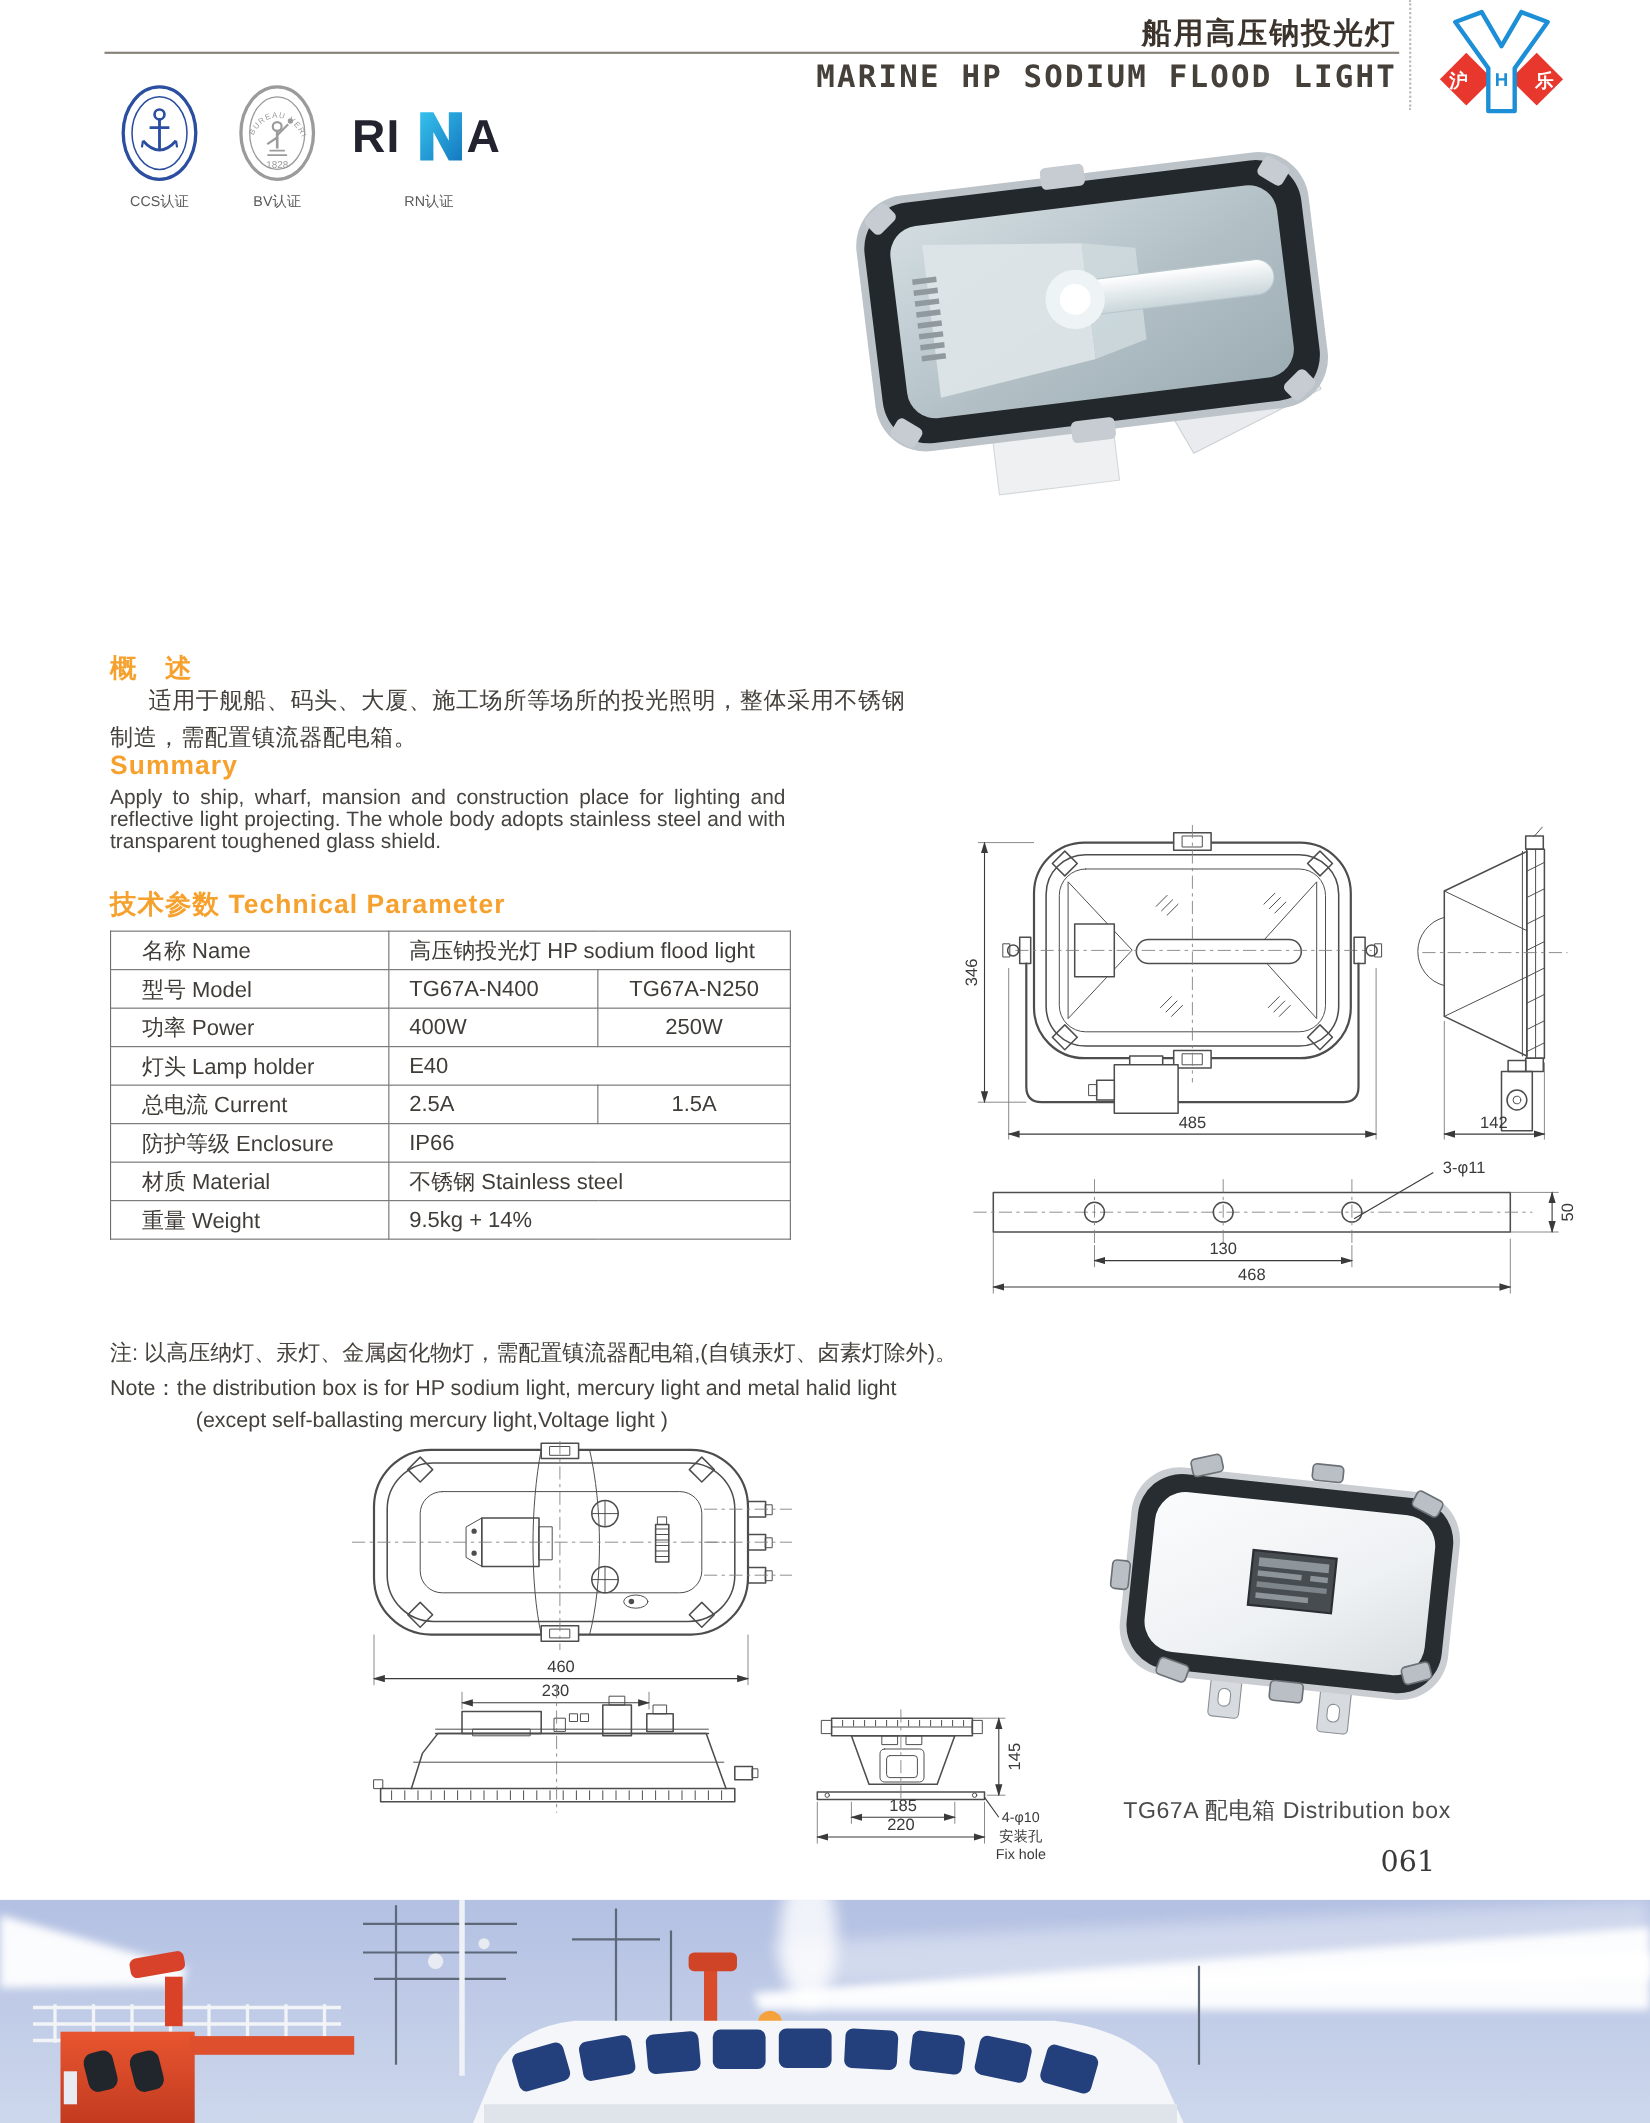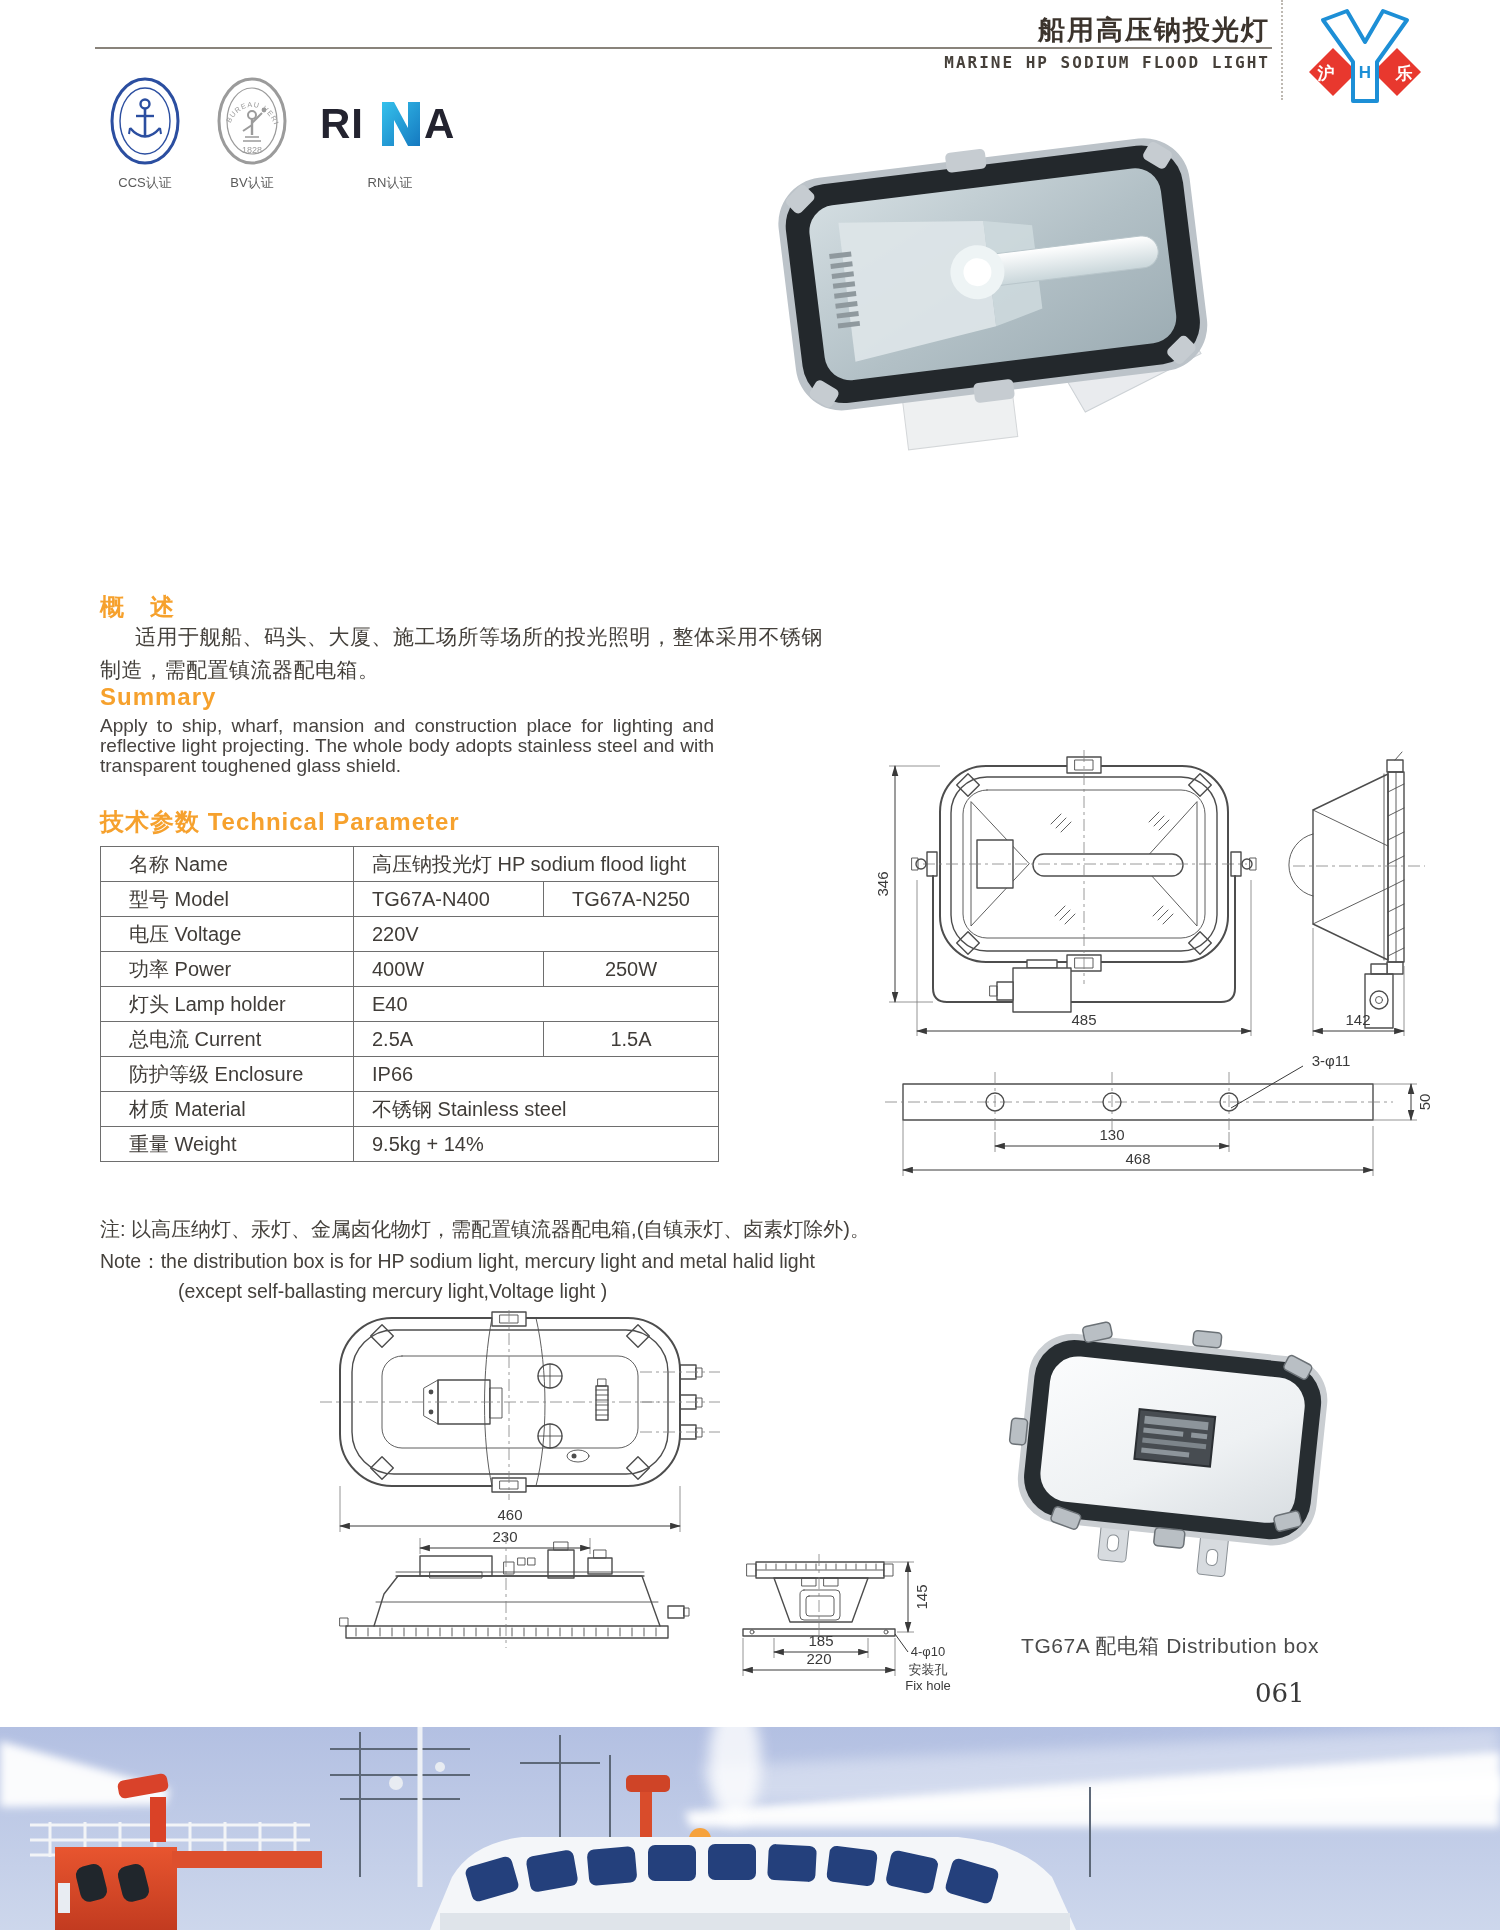--- a/index.html
+++ b/index.html
@@ -3,21 +3,21 @@
 <meta charset="utf-8">
 <style>
   html,body{margin:0;padding:0;}
   body{width:1500px;height:1930px;background:#fff;position:relative;overflow:hidden;
        font-family:"Liberation Sans",sans-serif;color:#3f3f3f;}
   .abs{position:absolute;}
   
   .title-cn{left:0;top:12px;width:1270px;text-align:right;font-size:27px;font-weight:700;
             color:#3b332c;letter-spacing:2px;}
   .header-rule{left:95px;top:47px;width:1177px;height:2px;background:#89837b;}
-  .title-en{left:0;top:53px;width:1270px;text-align:right;font-size:16px;font-weight:700;
+  .title-en{left:0;top:53px;width:1270px;text-align:right;font-size:28px;font-weight:700;
             color:#46403a;font-family:"DejaVu Sans Mono",monospace;letter-spacing:2px;}
   .crop-mark{left:1281px;top:0;height:100px;width:0;border-left:2px dotted #beb9b2;}
   
   .cert-label{font-size:13px;color:#5a5a5a;text-align:center;}
   
   .h-orange{font-size:24px;font-weight:700;color:#f6a12d;letter-spacing:1px;}
   .cn-body{font-size:21px;color:#45413c;letter-spacing:.5px;}
   .en-body{font-size:19px;color:#474340;line-height:20px;text-align:justify;width:614px;}
   
   .tech-table{border-collapse:collapse;table-layout:fixed;width:618px;}
@@ -158,24 +158,20 @@
     </colgroup>
   <tbody>
       <tr>
     <td class="c1">名称 Name</td>
     <td class="c2" colspan="2">高压钠投光灯 HP sodium flood light</td>
   </tr>
   <tr>
     <td class="c1">型号 Model</td>
     <td class="c2">TG67A-N400</td>
     <td class="c3">TG67A-N250</td>
-  </tr>
-  <tr>
-    <td class="c1">电压 Voltage</td>
-    <td class="c2" colspan="2">220V</td>
   </tr>
   <tr>
     <td class="c1">功率 Power</td>
     <td class="c2">400W</td>
     <td class="c3">250W</td>
   </tr>
   <tr>
     <td class="c1">灯头 Lamp holder</td>
     <td class="c2" colspan="2">E40</td>
   </tr>

